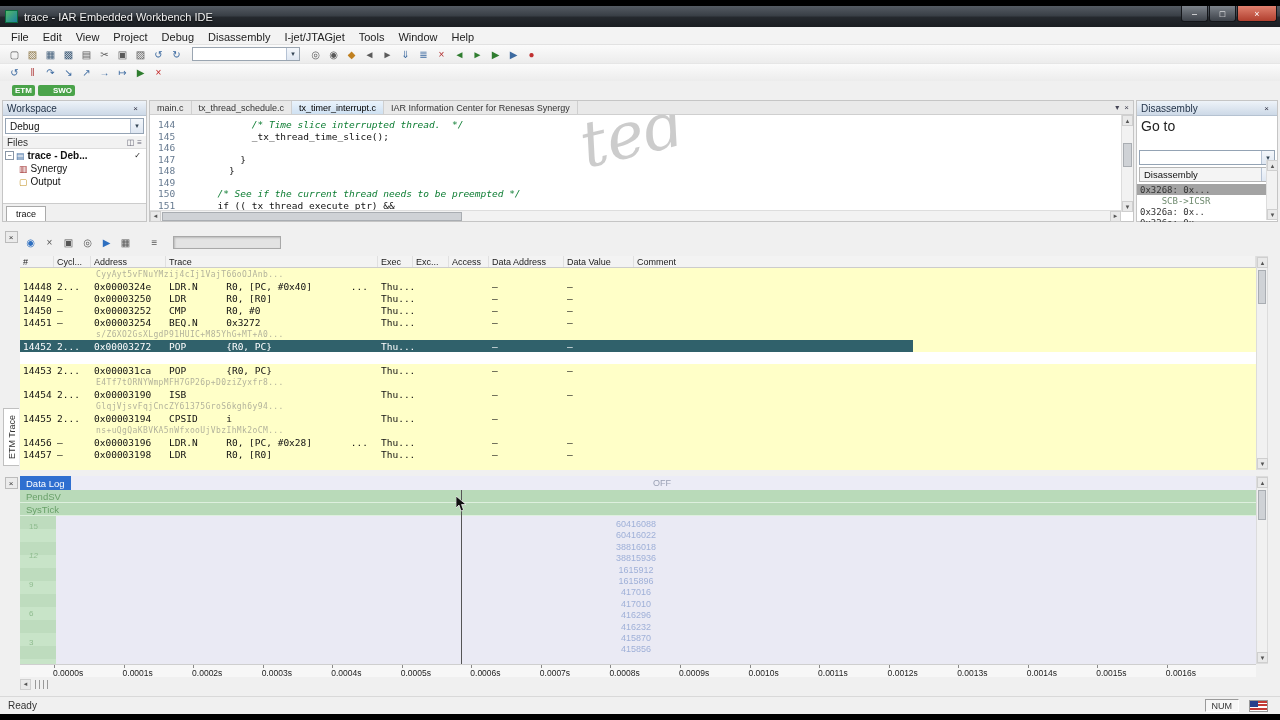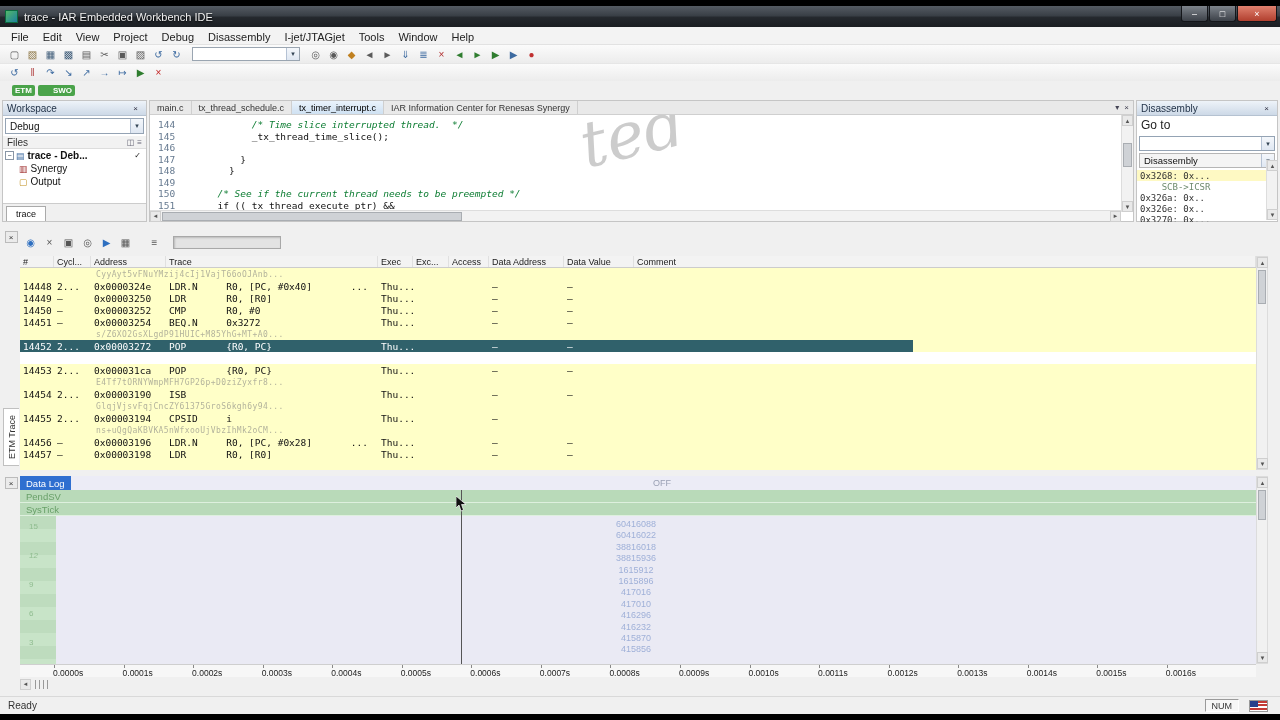--- a/index.html
+++ b/index.html
@@ -87,29 +87,29 @@
   #ed-hscroll{position:absolute;left:0;bottom:0;right:12px;height:11px;background:#f2f2f2;
     border-top:1px solid #ddd;display:flex;align-items:center}
   #ed-hthumb{width:300px;height:9px;background:#cfd2d6;border:1px solid #a9adb2;margin-left:1px}
   #ed-vscroll{position:absolute;right:0;top:14px;width:12px;height:97px;background:#f2f2f2;
     border-left:1px solid #ddd;display:flex;flex-direction:column;justify-content:space-between}
   #ed-vthumb{position:absolute;right:1px;top:28px;width:9px;height:24px;background:#cfd2d6;border:1px solid #a9adb2}
 
   
   #disasm{position:absolute;left:1136px;top:100px;width:142px;height:122px;background:#fff;
     border:1px solid #c5c5c5}
-  #dis-goto-label{font-size:12px;color:#222;margin:2px 0 4px 4px}
+  #dis-goto-label{font-size:14px;color:#222;margin:2px 0 16px 4px}
   #dis-goto-combo{margin:1px 2px 0 2px;height:15px;border:1px solid #94a3b4;background:#fff;
     display:flex;align-items:center}
   #dis-zone-combo{margin:2px 2px 0 2px;height:15px;border:1px solid #b5b5b5;background:#f4f4f4;
     display:flex;align-items:center;padding-left:4px;font-size:9.5px}
   #dis-rows{margin-top:2px;margin-right:11px}
   .dis-row{height:11px;font-family:"DejaVu Sans Mono",monospace;font-size:9px;display:flex;
     align-items:center;padding-left:3px;white-space:pre;color:#333}
-  .dis-row.hl{background:#fef9c3}
+  .dis-row.hl{background:#a3a3a3}
   .dis-row.dim{color:#6e8a6e}
   #dis-vscroll{position:absolute;right:0;top:59px;bottom:1px;width:11px;background:#f2f2f2;
     border-left:1px solid #ddd;display:flex;flex-direction:column;justify-content:space-between}
 
   
   #trace{position:absolute;left:0;top:222px;width:1280px;height:248px;background:#f0f0f0}
   #trace-strip{position:absolute;left:2px;top:8px;width:18px;height:238px}
   #trace-vtab{position:absolute;left:1px;bottom:2px;width:16px;background:#fff;
     border:1px solid #c0c0c0;border-right:none;padding:6px 0;display:flex;justify-content:center}
   #trace-vtab span{writing-mode:vertical-rl;transform:rotate(180deg);font-size:9px;color:#333;white-space:nowrap}

